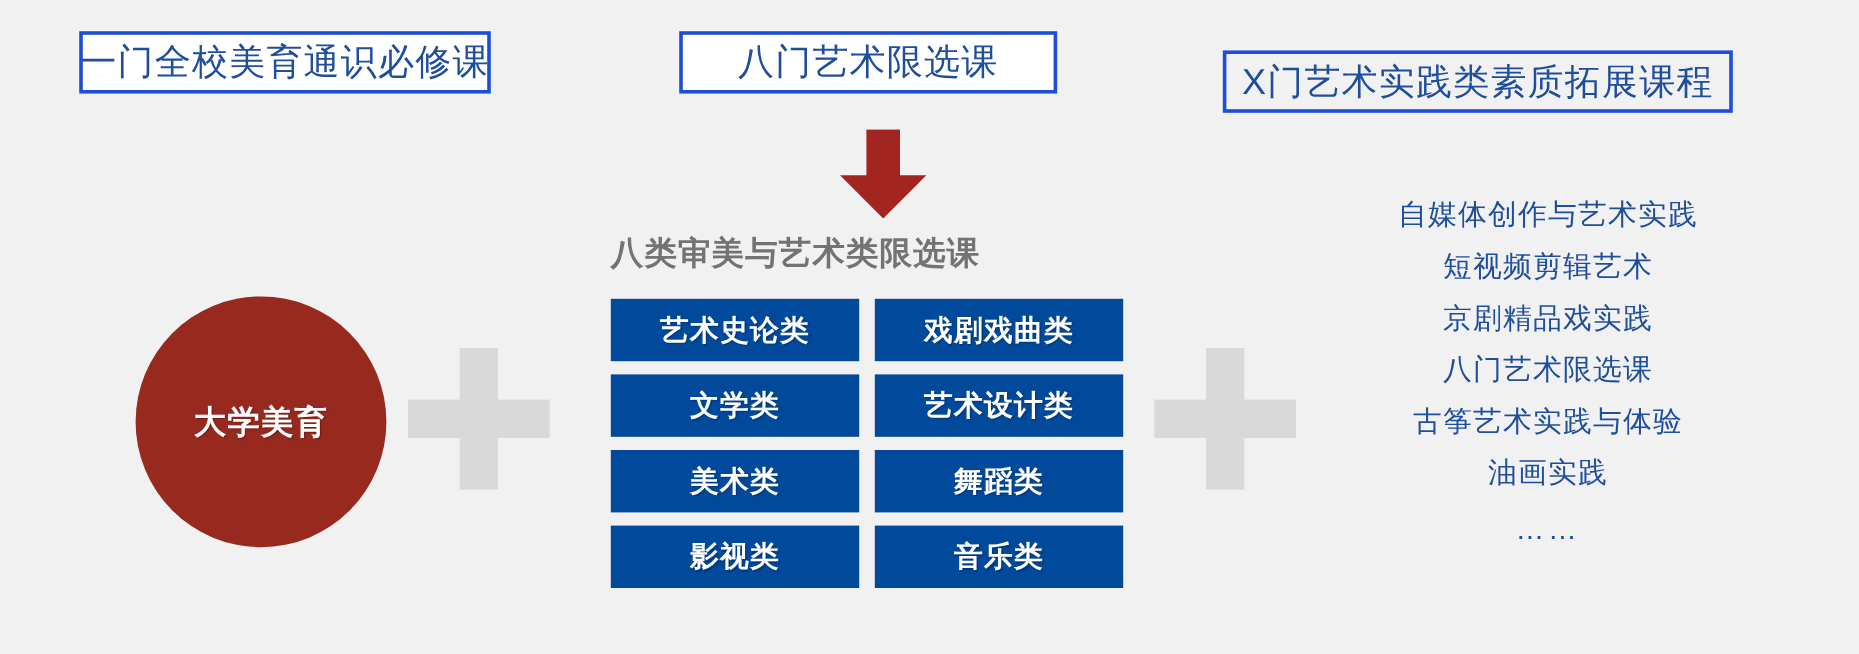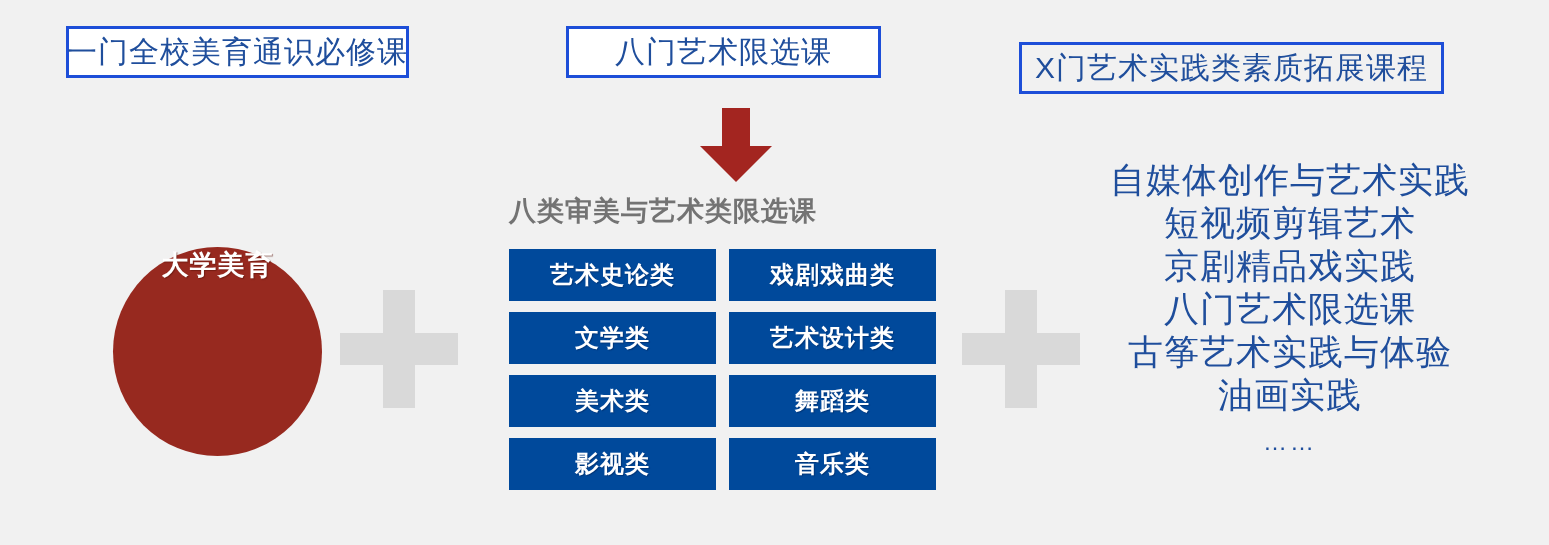--- a/index.html
+++ b/index.html
@@ -48,20 +48,21 @@
   }
 
   
   #circle-daxue-meiyu {
     position: absolute;
     left: 113px; top: 247px;
     width: 209px; height: 209px;
     border-radius: 50%;
     background: #97291F;
     display: flex;
+    align-items: center;
     justify-content: center;
   }
   #circle-daxue-meiyu .circle-label {
     color: #FFFFFF;
     font-size: 27px;
     font-weight: bold;
     letter-spacing: 1px;
     text-shadow: 1px 1px 1px rgba(90,20,10,.55);
     white-space: nowrap;
   }
@@ -149,21 +150,21 @@
 
   
   #practice-list {
     position: absolute;
     left: 1080px; top: 158px;
     width: 420px;
     text-align: center;
   }
   #practice-list .practice-item {
     color: #1F4E9C;
-    font-size: 35px;
+    font-size: 24px;
     line-height: 43px;
     letter-spacing: 1px;
     white-space: nowrap;
   }
   #practice-list .practice-item.ellipsis {
     font-size: 24px;
     line-height: 52px;
     letter-spacing: 3px;
   }
 </style>

